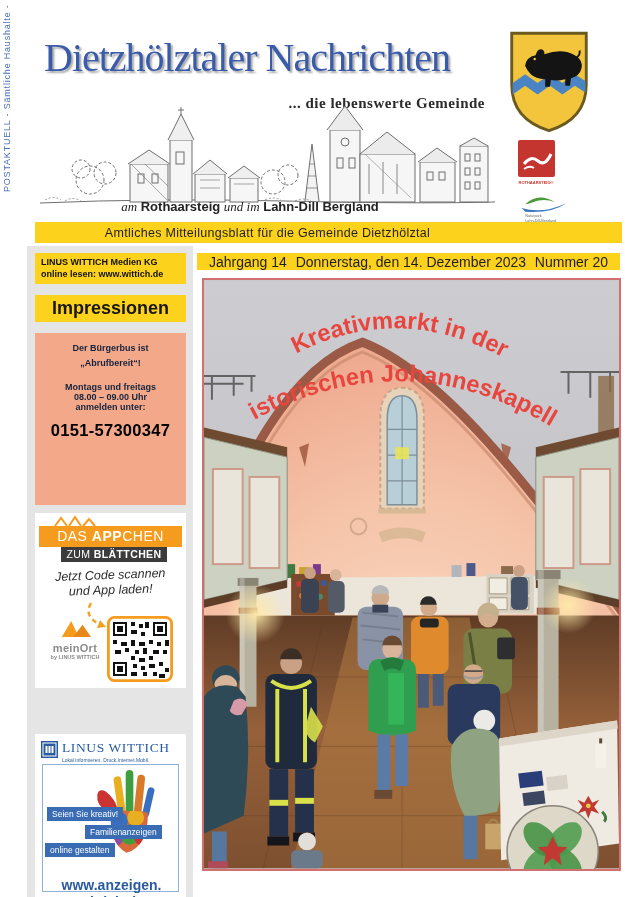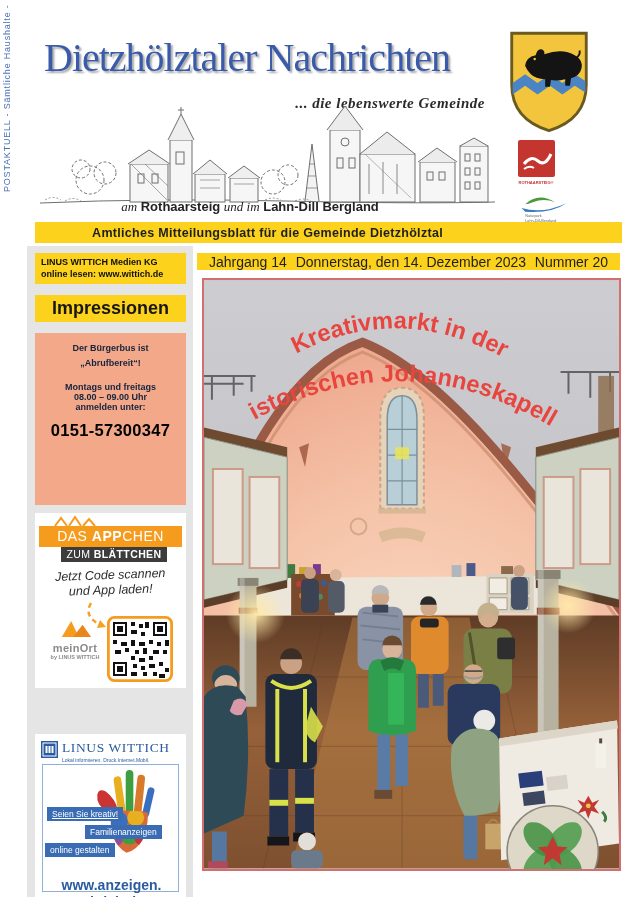--- a/index.html
+++ b/index.html
@@ -16,39 +16,39 @@
   }
   
   .title {
     position:absolute; left:44px; top:34px; width:450px;
     font-family:"Liberation Serif", serif; font-weight:normal;
     font-size:40px; letter-spacing:-1px; color:#3a5ba9;
     text-shadow:2px 2px 2px rgba(60,60,60,.45); white-space:nowrap;
   }
   .subtitle {
     position:absolute; left:200px; top:95px; width:285px; text-align:right;
-    font-family:"Liberation Serif", serif; font-style:italic; font-weight:bold;
+    font-family:"Liberation Serif", serif; font-weight:bold;
     font-size:15px; color:#2b2b2b; letter-spacing:.5px;
   }
   .sketch { position:absolute; left:35px; top:100px; width:465px; height:118px; }
   .tagline {
     position:absolute; left:35px; top:199px; width:430px; text-align:center;
     font-size:13px; color:#222;
   }
   .tagline em { font-family:"Liberation Serif", serif; font-style:italic; font-weight:normal; }
   .tagline strong { font-family:"Liberation Sans", sans-serif; font-weight:bold; }
   .coat { position:absolute; left:506px; top:28px; width:86px; height:108px; }
   .rothaar { position:absolute; left:514px; top:138px; width:46px; height:50px; }
   .naturpark { position:absolute; left:518px; top:192px; width:52px; height:30px; }
   .banner {
     position:absolute; left:35px; top:222px; width:587px; height:21px;
     background:#fcd21c; display:flex; align-items:center;
   }
   .banner span {
-    width:465px; text-align:center; font-weight:bold; font-size:12.5px;
+    width:465px; text-align:center; font-weight:normal; font-size:12.5px;
     color:#1f1f1f; letter-spacing:.3px;
   }
   
   .dateline {
     position:absolute; left:197px; top:253px; width:423px; height:17px;
     background:#fcd21c; display:flex; align-items:center; justify-content:space-between;
     padding:0 12px; font-size:14px; color:#1f1f1f;
   }
   
   .sidebar { position:absolute; left:27px; top:246px; width:166px; height:747px; background:#e5e5e5; }
@@ -99,21 +99,21 @@
     font-family:"Liberation Serif", serif; font-size:13.5px; color:#2a5ba0;
     letter-spacing:.6px; line-height:1;
   }
   .brand-sub { font-size:5px; color:#2a5ba0; margin-top:2px; }
   .ad2-box { position:absolute; left:7px; top:30px; width:137px; height:128px; border:1px solid #8fb0d8; }
   .handsvg { position:absolute; right:6px; top:2px; width:88px; height:92px; }
   .lbl {
     position:absolute; background:#3a6cb4; color:#fff; font-size:8.5px;
     padding:2px 5px; white-space:nowrap;
   }
-  .lbl1 { left:4px; top:42px;text-decoration:underline; }
+  .lbl1 { left:4px; top:42px; }
   .lbl2 { left:42px; top:60px; }
   .lbl3 { left:2px; top:78px; }
   .ad2-url {
     position:absolute; left:0; top:112px; width:137px; text-align:center;
     font-size:14px; font-weight:bold; color:#2a5ba0; line-height:1.2;
   }
   
   .photo {
     position:absolute; left:202px; top:278px; width:419px; height:593px;
     border:2px solid #d07070; background:#c9c9cd;

